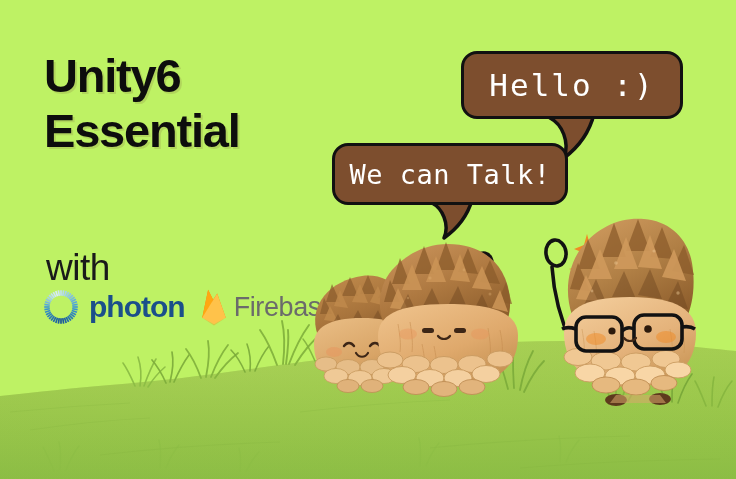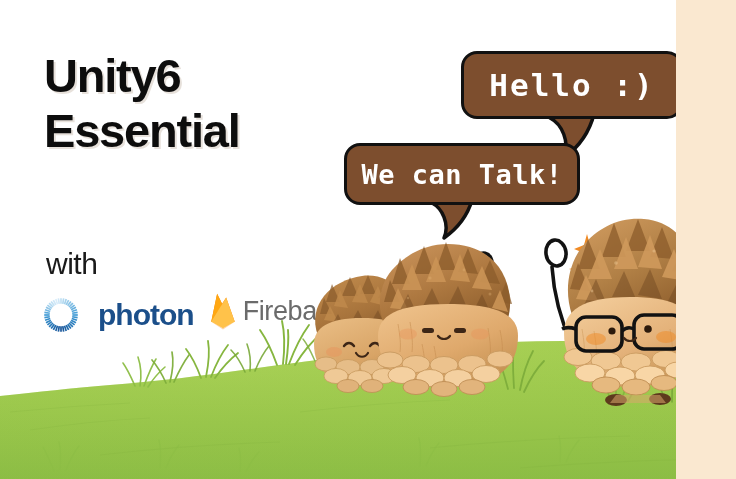--- a/index.html
+++ b/index.html
@@ -4,23 +4,23 @@
 <style>
   * { margin:0; padding:0; box-sizing:border-box; }
   html,body { width:736px; height:479px; overflow:hidden; }
   body {
     font-family:"Liberation Sans", sans-serif;
     background:#fae8d0;
     position:relative;
   }
   #stage {
     position:relative;
-    width:676px;
+    width:736px;
     height:479px;
-    background:#ffffff;
+    background:#bef264;
     overflow:hidden;
   }
 
   
   .grass-layer { position:absolute; left:0; top:0; width:736px; height:479px; }
 
   
   .headline {
     position:absolute;
     left:44px;
@@ -31,35 +31,35 @@
     line-height:55px;
     letter-spacing:-1.2px;
     color:#0d0d0d;
     text-shadow:2px 2px 0 rgba(120,90,55,0.18);
   }
   .headline div { white-space:nowrap; }
   .with-label {
     position:absolute;
     left:46px;
     top:247px;
-    font-size:30px;
+    font-size:37px;
     color:#1a1a1a;
     letter-spacing:-0.5px;
   }
 
   
   .logo-row {
     position:absolute;
     left:40px;
     top:286px;
     display:flex;
     align-items:center;
     gap:14px;
   }
-  .photon-lockup { display:flex; align-items:center; gap:16px;margin-top:8px; }
+  .photon-lockup { display:flex; align-items:center; gap:7px; }
   .photon-word {
     font-size:30px;
     font-weight:bold;
     color:#1b4f8a;
     letter-spacing:-1px;
   }
   .fb-lockup { display:flex; align-items:center; gap:5px; }
   .fb-word {
     font-size:27px;
     color:#6b6b6b;
@@ -72,26 +72,26 @@
     background:#7d4e2e;
     border:3.5px solid #111;
     border-radius:16px;
     display:flex;
     align-items:center;
     justify-content:center;
   }
   .bubble-text {
     font-family:"DejaVu Sans Mono", monospace;
     color:#fff;
-    font-weight:bold;
+    font-weight:normal;
     white-space:nowrap;
   }
   #bubble-hello { left:461px; top:51px; width:222px; height:68px; }
   #bubble-hello .bubble-text { font-size:31px; letter-spacing:2px; }
-  #bubble-talk { left:344px; top:143px; width:236px; height:62px; }
+  #bubble-talk { left:332px; top:143px; width:236px; height:62px; }
   #bubble-talk .bubble-text { font-size:27px; letter-spacing:0.5px; }
   .tail { position:absolute; }
 
   
   .pinecone { position:absolute; }
 </style>
 </head>
 <body>
 
 <div id="stage">

